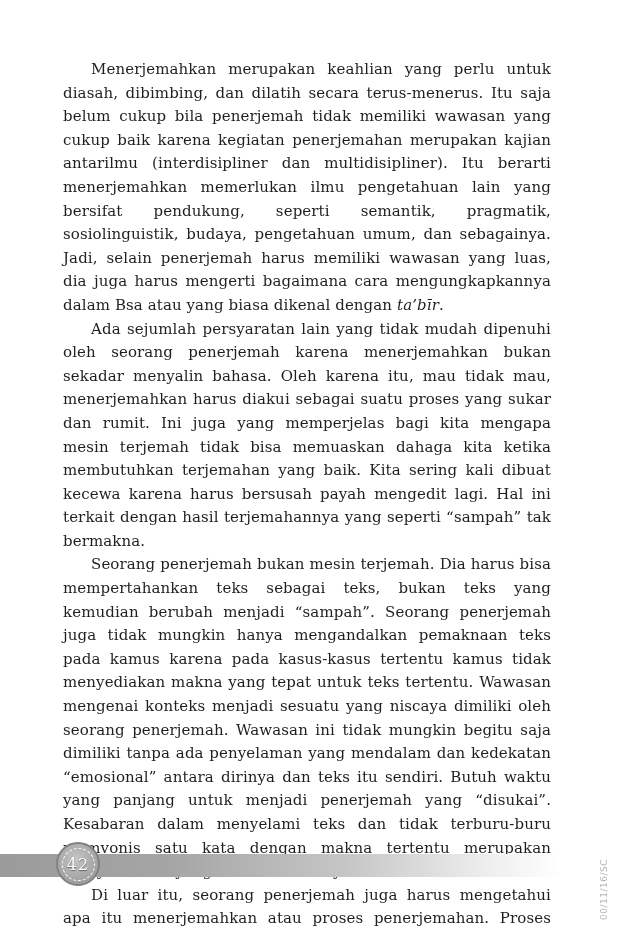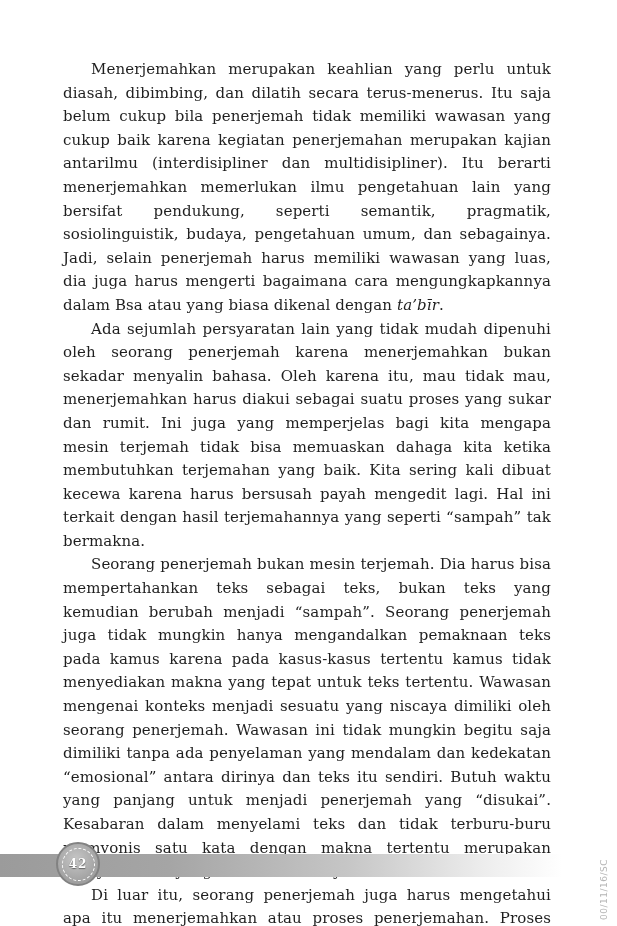--- a/index.html
+++ b/index.html
@@ -65,22 +65,22 @@
     height: 33px;
     border: 1px dashed var(--badge-ring, #ffffff);
     border-radius: 50%;
     box-sizing: border-box;
     display: flex;
     align-items: center;
     justify-content: center;
   }
   .badge-num {
     color: var(--badge-number, #ffffff);
-    font-size: 12px;
-    font-weight: bold;
+    font-size: 16px;
+    font-weight: normal;
     font-family: "DejaVu Serif", serif;
     letter-spacing: 1px;
     text-shadow: 0 1px 1px rgba(90,90,90,0.85), 0 0 1px rgba(120,120,120,0.6);
   }
   .print-code {
     position: absolute;
     right: 8px;
     bottom: 6px;
     color: var(--code, #b5b5b5);
     font-family: "DejaVu Sans", sans-serif;

